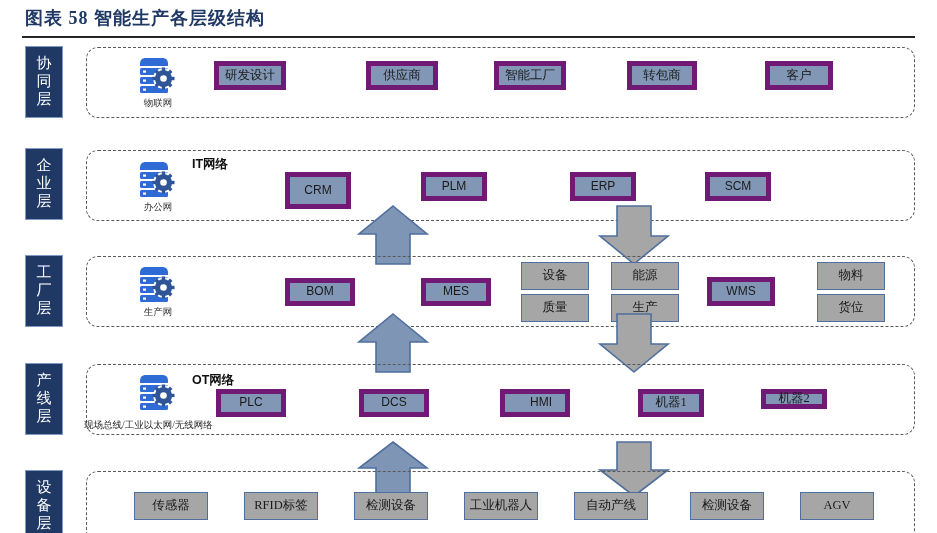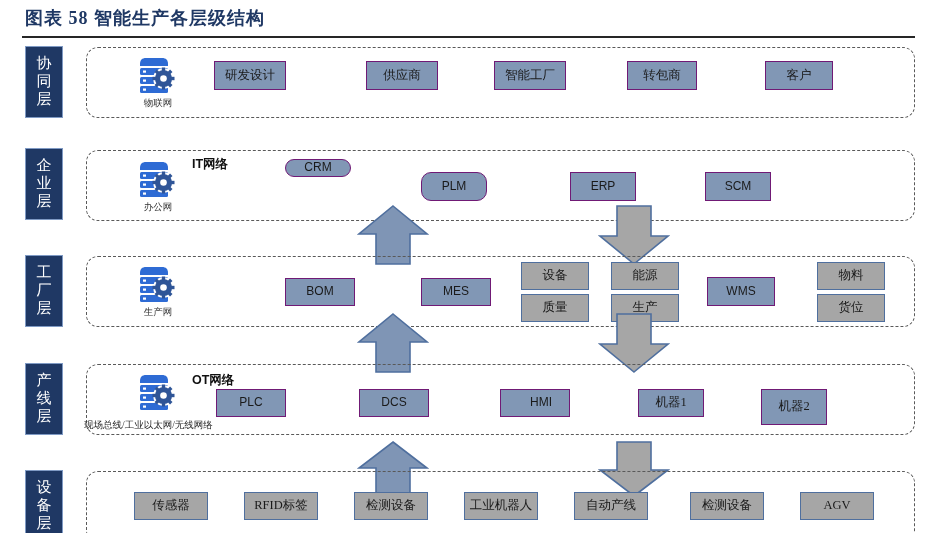--- a/index.html
+++ b/index.html
@@ -54,21 +54,21 @@
     position:absolute;
     box-sizing:border-box;
     display:flex;align-items:center;justify-content:center;
     font-size:12px;
     color:#1a1a1a;
     text-align:center;
     line-height:1.1;
   }
   .node.blue{
     background:#8197b5;
-    border:1px solid #701a75;
+    border:5px solid #701a75;
   }
   .node.gray{
     background:#a6a6a6;
     border:1.3px solid #4f6f9e;
   }
   .node.cn{font-family:"Liberation Serif","DejaVu Serif",serif;font-size:12.5px;}
 
   
   .netlabel{
     position:absolute;
@@ -173,22 +173,22 @@
           <rect x="-11" y="-1.7" width="4.4" height="3.4" transform="rotate(45)"></rect>
           <rect x="6.6" y="-1.7" width="4.4" height="3.4" transform="rotate(45)"></rect>
         </g>
         <circle r="3.3" fill="#ffffff"></circle>
       </g>
     </svg>
   </div>
   <div class="icon-caption" style="left:132px;top:201px;width:52px;">办公网</div>
   <div class="netlabel" style="left:192px;top:156px;">IT网络</div>
 
-  <div class="node blue" style="left:285px;top:159px;width:66px;height:18px;border-radius:12px;">CRM</div>
-  <div class="node blue" style="left:421px;top:172px;width:66px;height:29px;border-radius:10px;">PLM</div>
+  <div class="node blue" style="left:285px;top:172px;width:66px;height:37px;">CRM</div>
+  <div class="node blue" style="left:421px;top:172px;width:66px;height:29px;">PLM</div>
   <div class="node blue" style="left:570px;top:172px;width:66px;height:29px;">ERP</div>
   <div class="node blue" style="left:705px;top:172px;width:66px;height:29px;">SCM</div>
 
   <div class="arrow" style="left:357px;top:204px;">
     <svg width="72" height="62" viewBox="0 0 72 62">
       <polygon points="36,2 70,30 53,30 53,60 19,60 19,30 2,30" fill="#7f95b5" stroke="#4f6f9e" stroke-width="1.6"></polygon>
     </svg>
   </div>
   <div class="arrow" style="left:598px;top:204px;">
     <svg width="72" height="62" viewBox="0 0 72 62">
@@ -288,21 +288,21 @@
       </g>
     </svg>
   </div>
   <div class="netlabel" style="left:192px;top:372px;">OT网络</div>
   <div class="bus-caption" style="left:84px;top:419px;">现场总线/工业以太网/无线网络</div>
 
   <div class="node blue" style="left:216px;top:389px;width:70px;height:28px;">PLC</div>
   <div class="node blue" style="left:359px;top:389px;width:70px;height:28px;">DCS</div>
   <div class="node blue" style="left:500px;top:389px;width:70px;height:28px;padding-left:12px;">HMI</div>
   <div class="node blue cn" style="left:638px;top:389px;width:66px;height:28px;">机器1</div>
-  <div class="node blue cn" style="left:761px;top:389px;width:66px;height:36px;text-align:center;">机器2</div>
+  <div class="node blue cn" style="left:761px;top:389px;width:66px;height:20px;text-align:center;">机器2</div>
 
   <div class="arrow" style="left:357px;top:440px;">
     <svg width="72" height="58" viewBox="0 0 72 58">
       <polygon points="36,2 70,28 53,28 53,56 19,56 19,28 2,28" fill="#7f95b5" stroke="#4f6f9e" stroke-width="1.6"></polygon>
     </svg>
   </div>
   <div class="arrow" style="left:598px;top:440px;">
     <svg width="72" height="58" viewBox="0 0 72 58">
       <polygon points="36,56 70,30 53,30 53,2 19,2 19,30 2,30" fill="#a6a6a6" stroke="#4f6f9e" stroke-width="1.6"></polygon>
     </svg>

